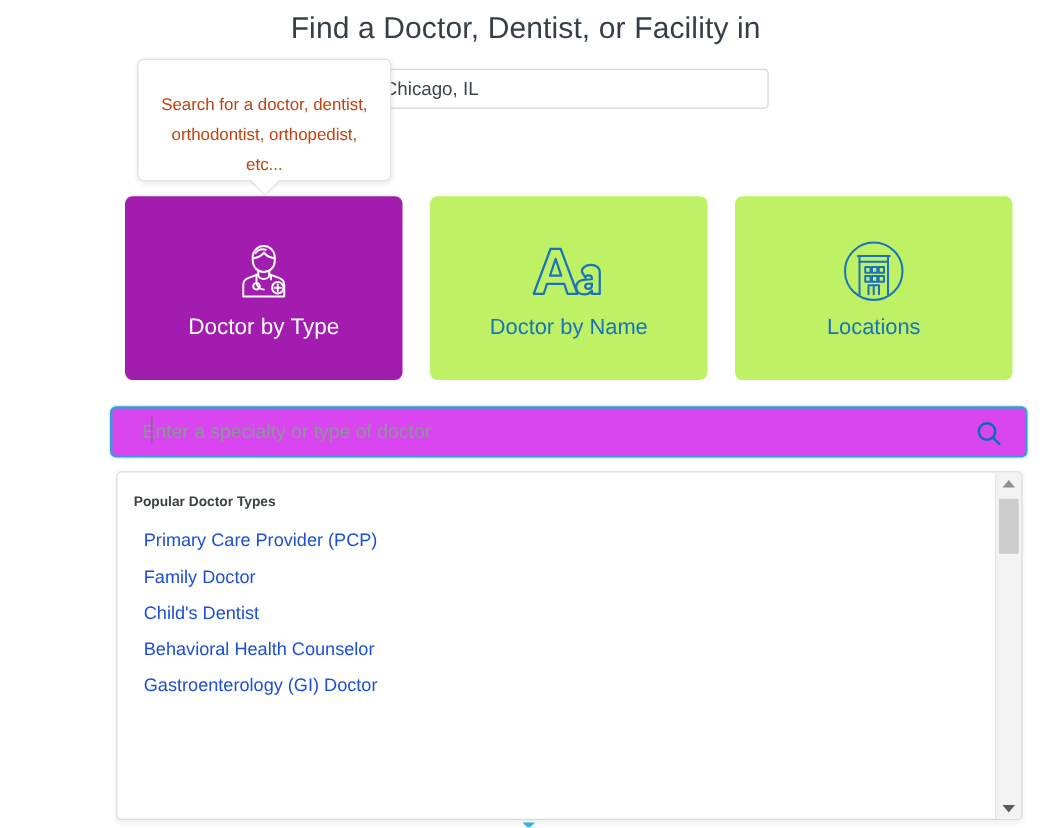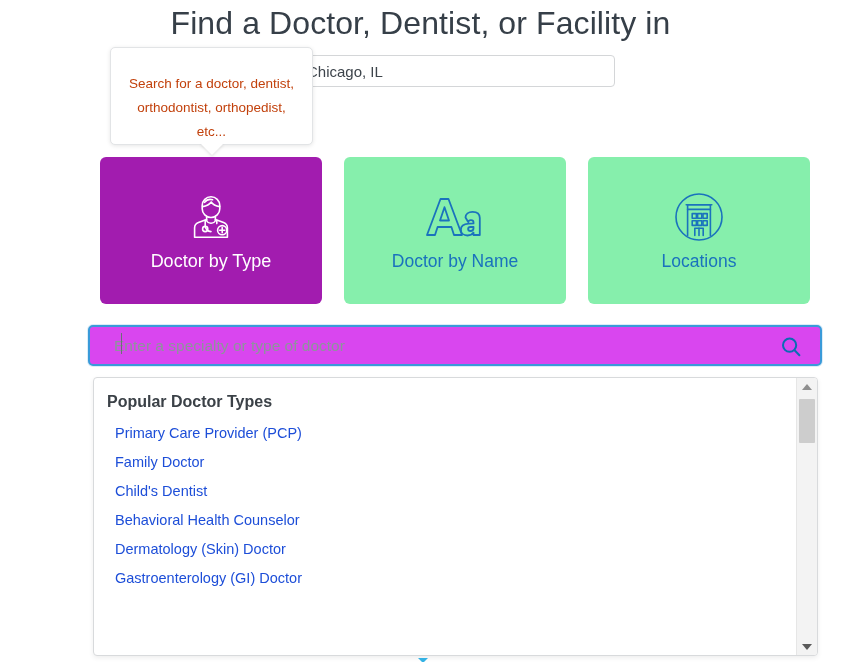--- a/index.html
+++ b/index.html
@@ -16,21 +16,21 @@
     -webkit-font-smoothing: antialiased;
   }
 
   
   .page-title {
     position: absolute;
     top: 6px;
     left: 0;
     width: 841px;
     text-align: center;
-    font-size: 32px;
+    font-size: 24px;
     font-weight: 400;
     color: #363f48;
     letter-spacing: 0.1px;
     line-height: 34px;
     white-space: nowrap;
   }
 
   
   .location-field {
     position: absolute;
@@ -98,21 +98,21 @@
     width: 710px;
     height: 147px;
     display: flex;
     justify-content: space-between;
   }
   .card {
     width: 222px;
     height: 147px;
     box-sizing: border-box;
     border-radius: 6px;
-    background: #86efac;
+    background: #bef264;
     display: flex;
     flex-direction: column;
     align-items: center;
     justify-content: center;
     cursor: pointer;
     position: relative;
   }
   .card.active {
     background: #a21caf;
   }
@@ -199,21 +199,21 @@
   }
   .dropdown-inner {
     position: absolute;
     left: 0;
     top: 0;
     right: 21px;
     bottom: 0;
     padding: 14px 0 0 0;
   }
   .dropdown-heading {
-    font-size: 16px;
+    font-size: 11px;
     font-weight: bold;
     color: #3b4147;
     padding: 0 0 0 13px;
     line-height: 20px;
     margin-bottom: 11px;
   }
   .dd-item {
     display: block;
     font-size: 14.5px;
     color: #1d4ed8;
@@ -358,21 +358,20 @@
 <div class="caret"></div>
 
 <div class="dropdown">
   <div class="dropdown-inner">
     <div class="dropdown-heading">Popular Doctor Types</div>
 
     <a class="dd-item">Primary Care Provider (PCP)</a>
     <a class="dd-item">Family Doctor</a>
     <a class="dd-item">Child's Dentist</a>
     <a class="dd-item">Behavioral Health Counselor</a>
-    <a class="dd-item">Dermatology (Skin) Doctor</a>
     <a class="dd-item">Gastroenterology (GI) Doctor</a>
   </div>
 
   <div class="scrollbar">
     <div class="sb-arrow up">
         <i></i>
       </div>
     <div class="sb-thumb"></div>
     <div class="sb-arrow down">
         <i></i>

